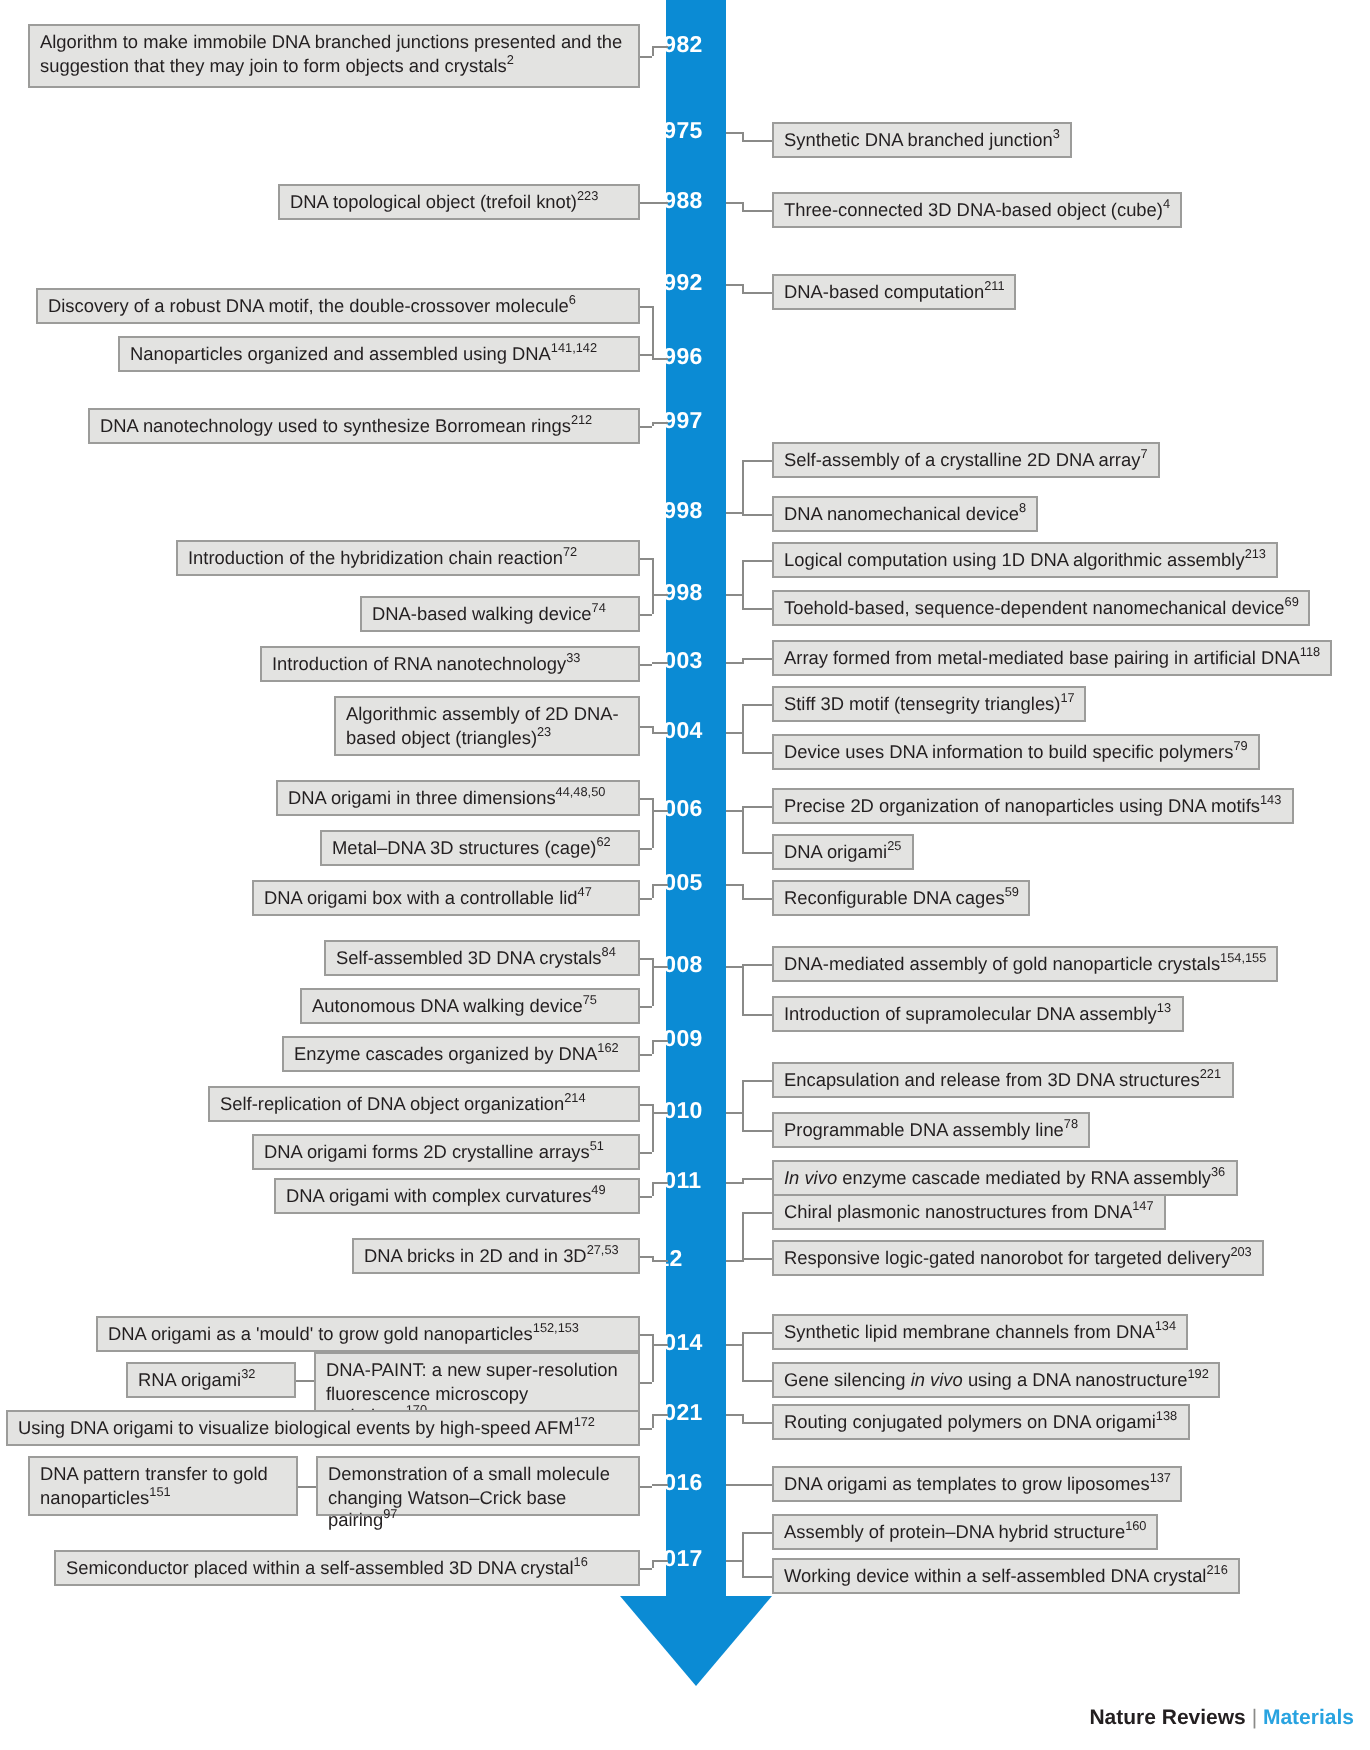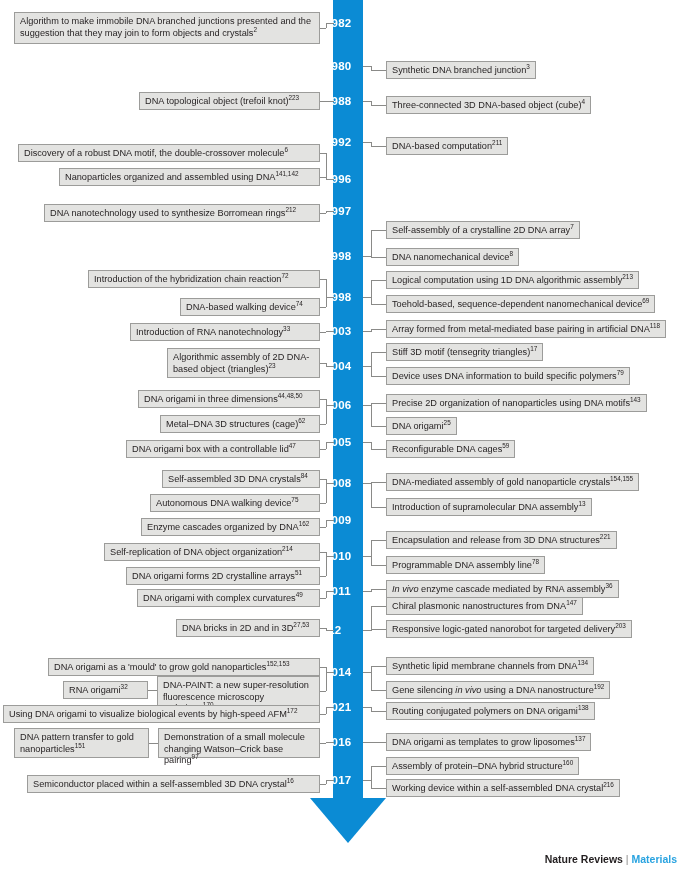--- a/index.html
+++ b/index.html
@@ -86,21 +86,21 @@
   #footer-brand .mat { color: #29a3e0; }
 </style>
 </head>
 <body>
 
 <div id="timeline-axis"></div>
 <div id="timeline-arrowhead"></div>
 
 <div id="years-layer">
     <div class="year-label" style="left: 325px; top: 18px;">1982</div>
-    <div class="year-label" style="left: 325px; top: 61px;">1980</div>
+    <div class="year-label" style="left: 325px; top: 61px;">1975</div>
     <div class="year-label" style="left: 325px; top: 96px;">1988</div>
     <div class="year-label" style="left: 325px; top: 137px;">1992</div>
     <div class="year-label" style="left: 325px; top: 174px;">1996</div>
     <div class="year-label" style="left: 325px; top: 206px;">1997</div>
     <div class="year-label" style="left: 325px; top: 251px;">1998</div>
     <div class="year-label" style="left: 325px; top: 292px;">1998</div>
     <div class="year-label" style="left: 325px; top: 326px;">2003</div>
     <div class="year-label" style="left: 325px; top: 361px;">2004</div>
     <div class="year-label" style="left: 325px; top: 400px;">2006</div>
     <div class="year-label" style="left: 325px; top: 437px;">2005</div>

